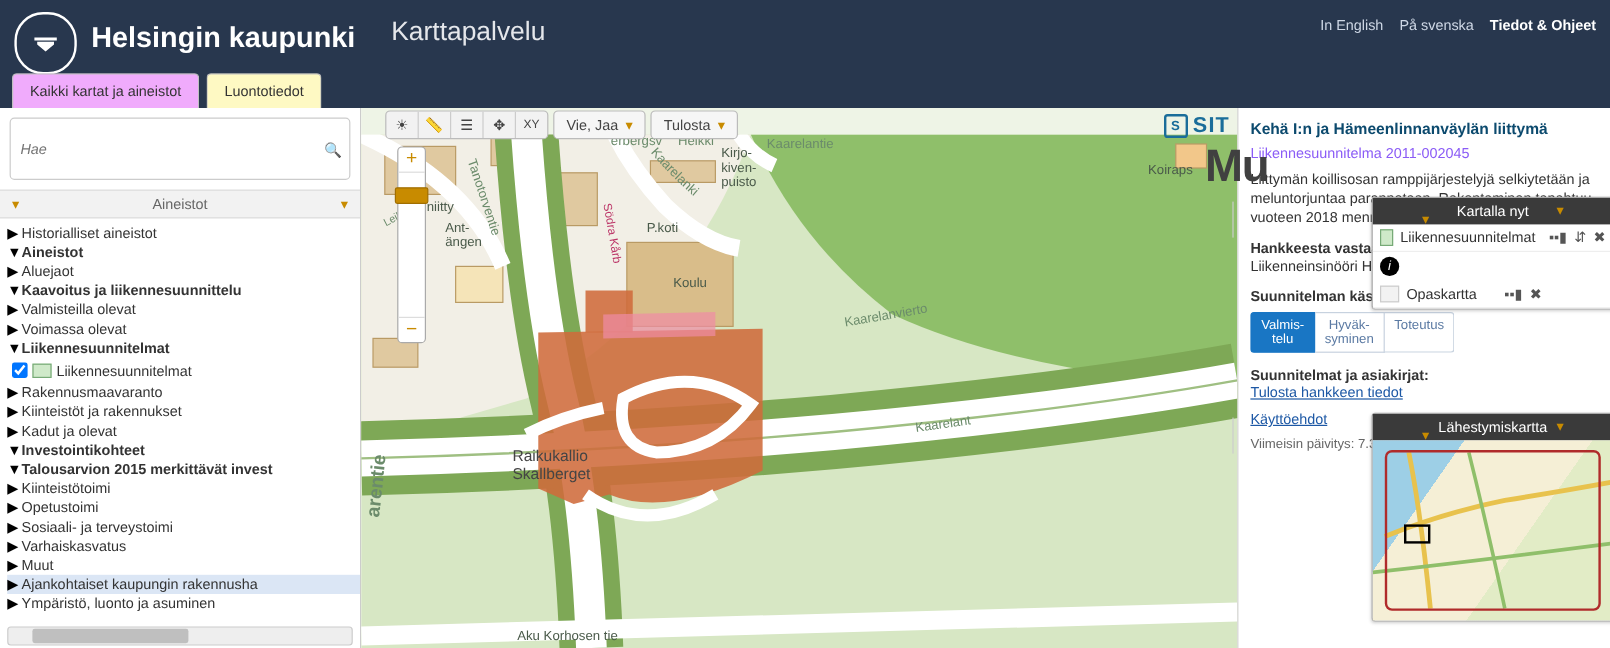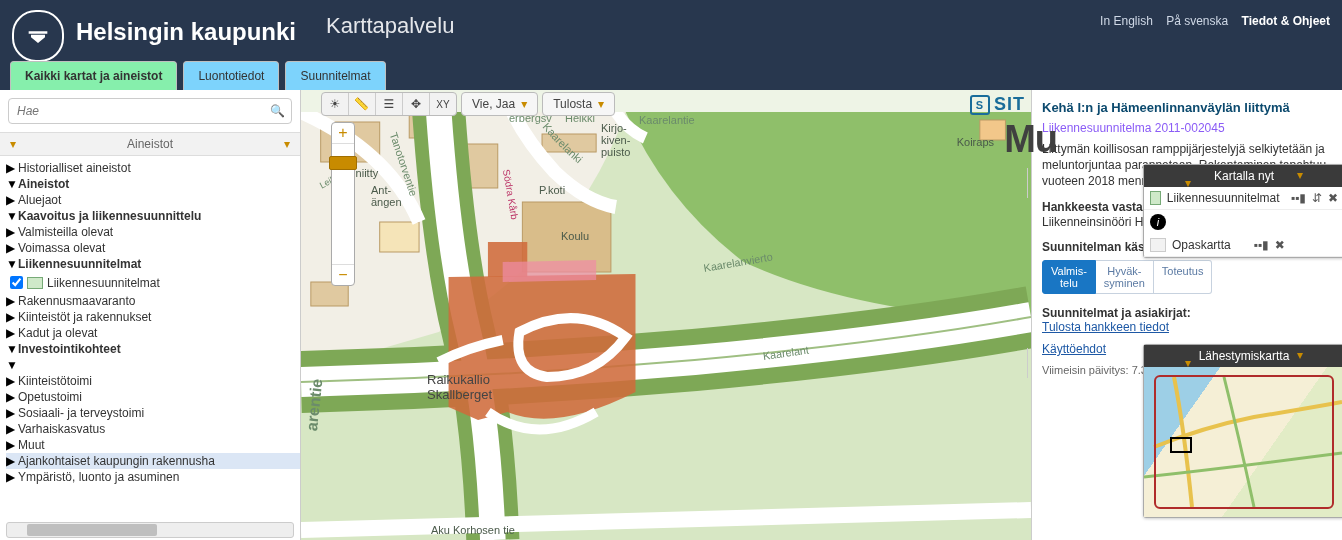--- a/index.html
+++ b/index.html
@@ -5,25 +5,25 @@
   html,body{margin:0;padding:0;font-family:Arial,Helvetica,sans-serif;font-size:12px;color:#333;background:#fff;width:1342px;height:540px;overflow:hidden}
   .header{background:#28374e;color:#fff;height:90px;position:relative;display:flex;align-items:flex-start}
   .logo{width:48px;height:48px;margin:10px 12px;border:2px solid #fff;border-radius:24px;display:flex;align-items:center;justify-content:center}
   .logo svg{fill:#fff}
   .brand{font-size:24px;font-weight:bold;color:#fff;margin-top:18px;margin-right:30px}
   .app{font-size:22px;color:#e5e7eb;margin-top:13px;font-weight:300}
   .lang{position:absolute;right:12px;top:14px;font-size:12px;color:#cfd8e6}
   .lang span{margin-left:10px;cursor:pointer}
   .lang .active{color:#fff;font-weight:bold}
   .maintabs{position:absolute;left:10px;bottom:0;display:flex;gap:6px}
-  .mtab{background:#7dd3fc;color:#333;border:1px solid #bfbfbf;border-bottom:none;border-radius:4px 4px 0 0;padding:7px 14px;font-size:12px;cursor:pointer}
-  .mtab.active{background:#86efac;font-weight:bold}
+  .mtab{background:#fef9c3;color:#333;border:1px solid #bfbfbf;border-bottom:none;border-radius:4px 4px 0 0;padding:7px 14px;font-size:12px;cursor:pointer}
+  .mtab.active{background:#f0abfc;font-weight:normal}
   .body{display:flex;height:calc(540px - 90px)}
   .left{width:300px;border-right:1px solid #ccc;display:flex;flex-direction:column}
-  .search{margin:8px;display:flex;align-items:center;background:#fff;border:1px solid #ccc;border-radius:4px;padding:4px 6px}
+  .search{margin:8px;display:flex;align-items:flex-end;background:#fff;border:1px solid #ccc;border-radius:4px;padding:17px 6px}
   .search input{flex:1;border:none;outline:none;font-size:12px;font-style:italic;color:#aaa}
   .search .mag{color:#c88b00}
   .panelhead{display:flex;align-items:center;background:#f2f2f2;border-top:1px solid #ddd;border-bottom:1px solid #ddd;padding:4px 0}
   .chev{color:#c88b00;padding:0 10px;cursor:pointer;font-size:12px}
   .panelhead span.title{flex:1;text-align:center;color:#666}
   .tree{flex:1;overflow-y:auto;overflow-x:auto;padding:4px 0 4px 6px;white-space:nowrap}
   .tree .row{display:flex;align-items:center;padding:1px 0;cursor:pointer}
   .tree .row.sel{background:#dbe6f5}
   .caret{width:12px;color:#000}
   .tree .row.bold{font-weight:bold}
@@ -96,21 +96,20 @@
   <div class="brand">Helsingin kaupunki</div>
   <div class="app">Karttapalvelu</div>
   <div class="lang">
     <span>In English</span>
     <span>På svenska</span>
     <span class="active">Tiedot &amp; Ohjeet</span>
   </div>
   <div class="maintabs">
     <div class="mtab active">Kaikki kartat ja aineistot</div>
     <div class="mtab">Luontotiedot</div>
-    <div class="mtab">Suunnitelmat</div>
   </div>
 </div>
 
 <div class="body">
 
   <div class="left" style="position:relative">
     <div class="search">
       <input placeholder="Hae" style="">
       <span class="mag">🔍</span>
     </div>
@@ -164,20 +163,21 @@
       <div class="row lv1">
           <span class="caret">▶</span>
           <span>Kadut ja olevat</span>
         </div>
       <div class="row lv1 bold">
           <span class="caret">▼</span>
           <span>Investointikohteet</span>
         </div>
       <div class="row lv2 bold">
           <span class="caret">▼</span>
+          <span>Talousarvion 2015 merkittävät invest</span>
         </div>
       <div class="row lv3">
           <span class="caret">▶</span>
           <span>Kiinteistötoimi</span>
         </div>
       <div class="row lv3">
           <span class="caret">▶</span>
           <span>Opetustoimi</span>
         </div>
       <div class="row lv3">

